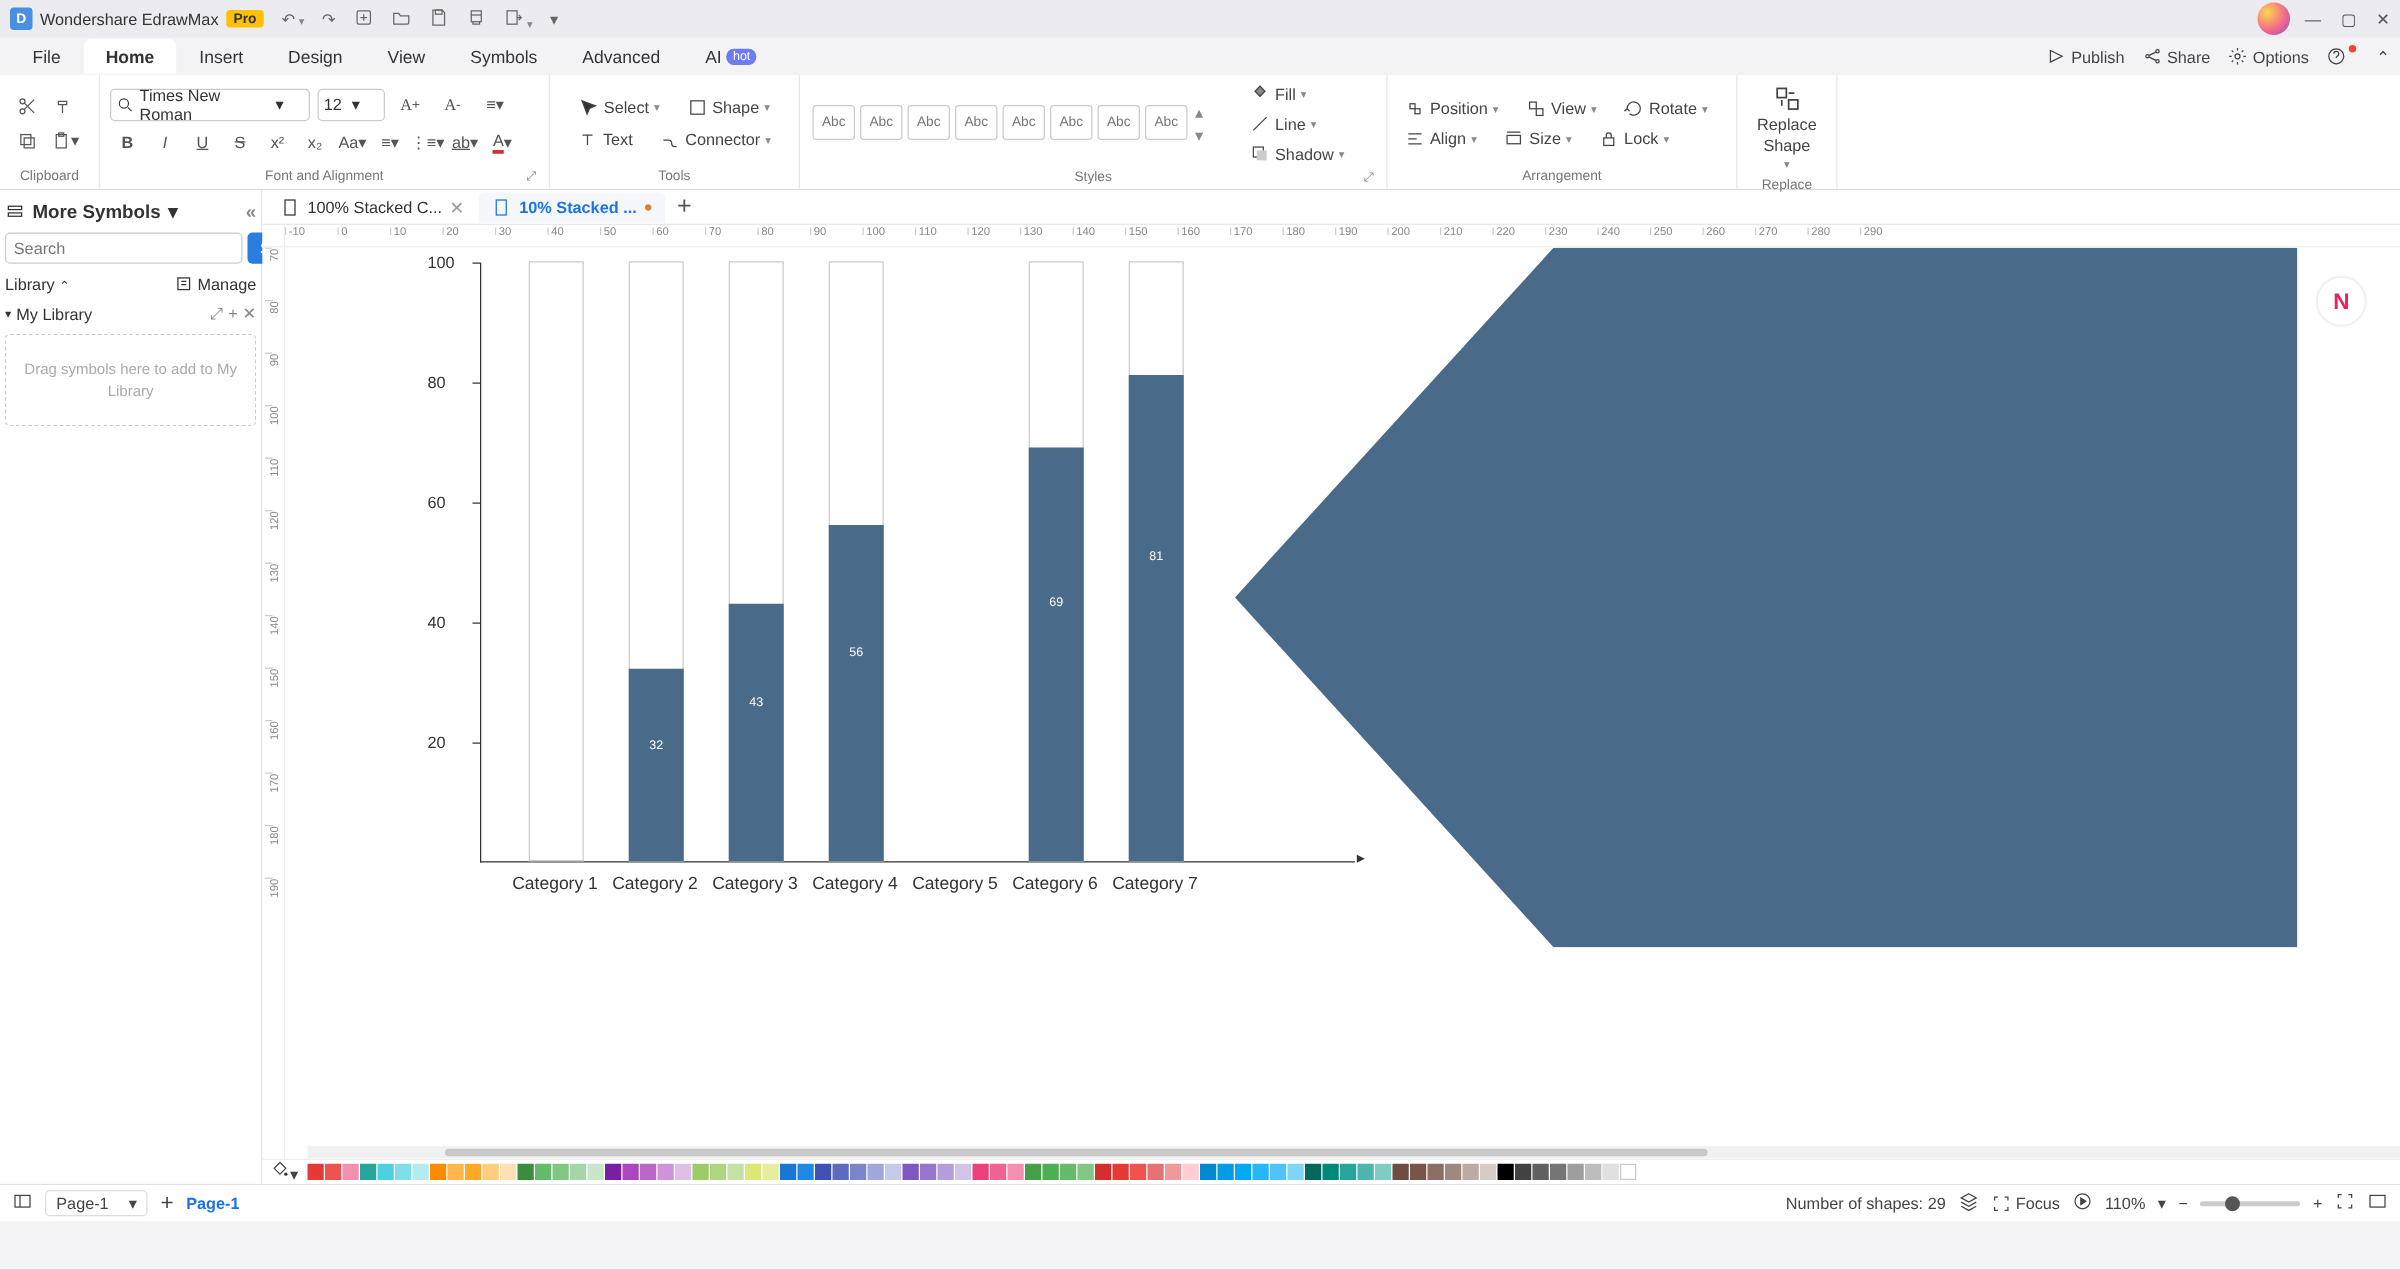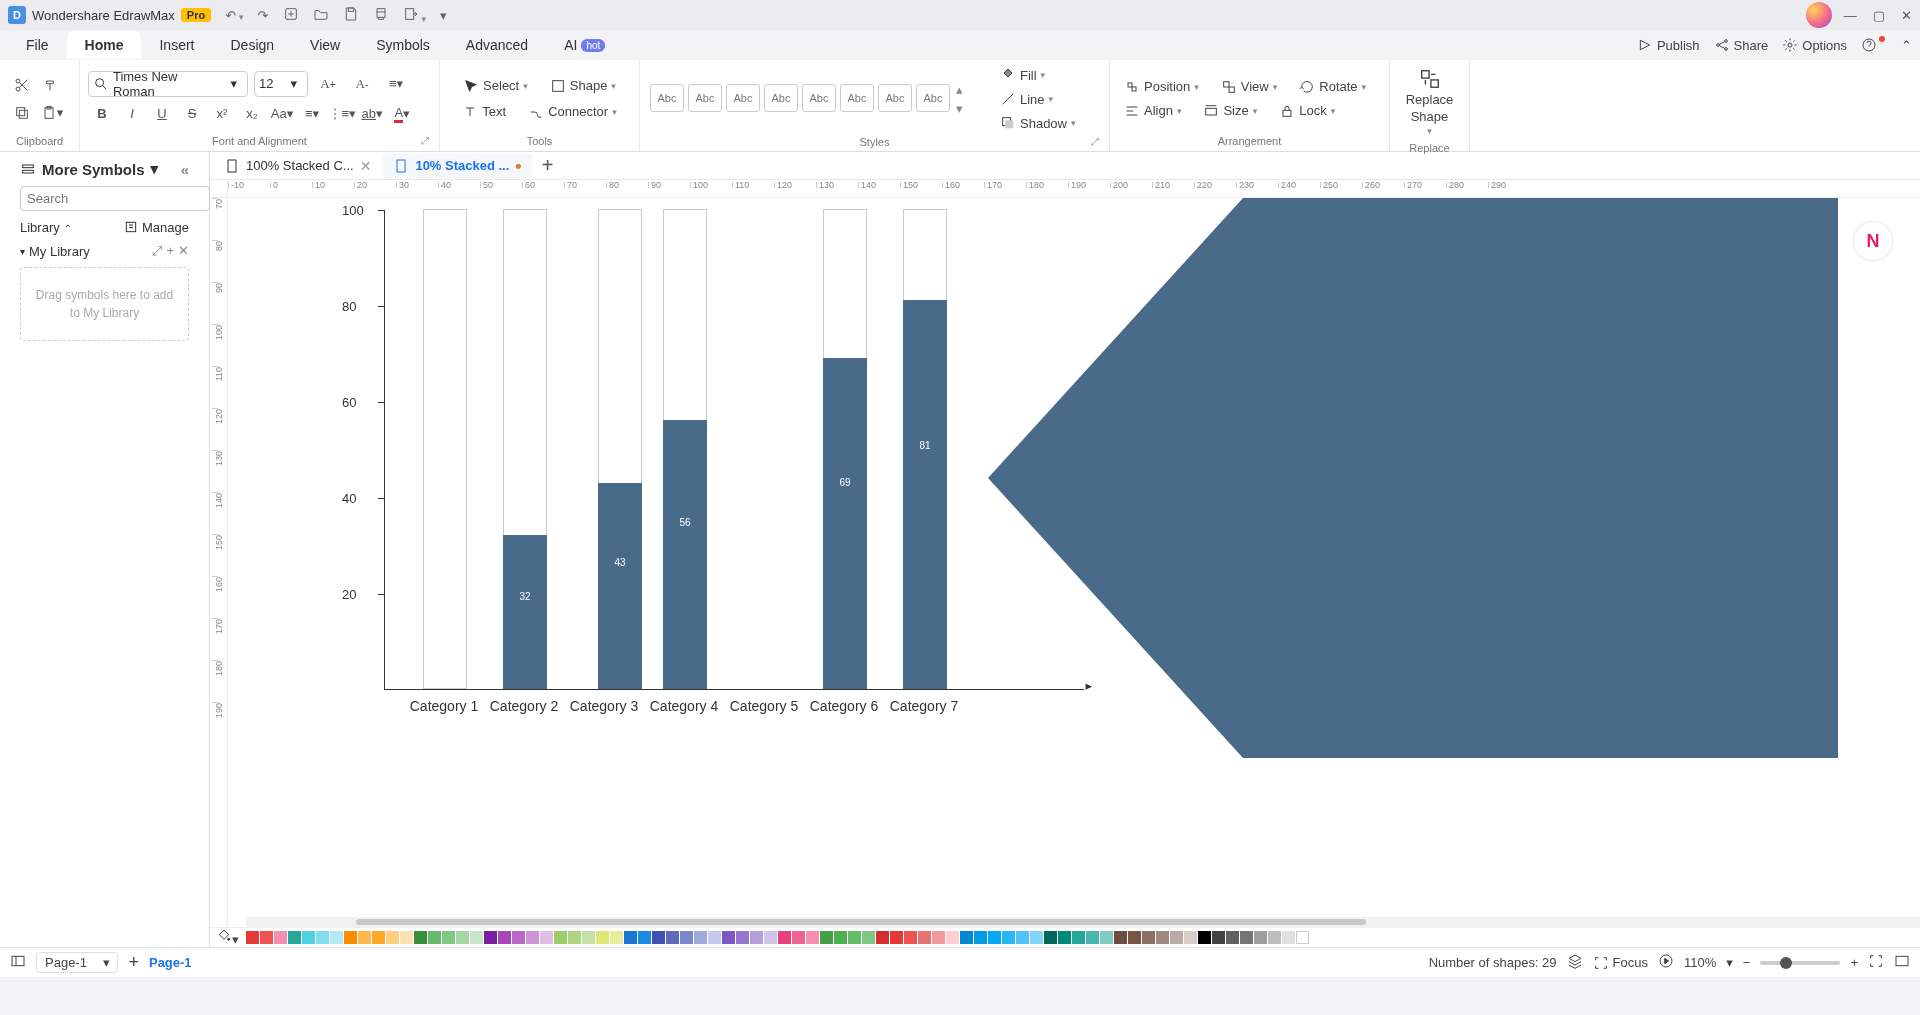--- a/index.html
+++ b/index.html
@@ -32,27 +32,27 @@
   .ribbon-group { border-right: 1px solid #e8e8e8; padding: 4px 8px 2px; display: flex; flex-direction: column; }
   .ribbon-group .body { flex: 1; display: flex; align-items: center; }
   .ribbon-group .label { text-align: center; font-size: 11px; color: #777; padding: 2px 0; position: relative; }
   .ribbon-group .expand { position: absolute; right: 2px; bottom: 2px; font-size: 10px; color: #888; }
   .iconbtn { display: inline-flex; align-items: center; justify-content: center; width: 28px; height: 26px; color: #555; cursor: pointer; border-radius: 3px; }
   .vbtn { display: flex; flex-direction: column; align-items: center; padding: 4px 8px; cursor: pointer; color: #444; gap: 2px; min-width: 54px; }
   .vbtn .caret { font-size: 9px; color: #888; }
   .stylebox { width: 34px; height: 28px; border: 1px solid #ccc; border-radius: 3px; display: inline-flex; align-items: center; justify-content: center; font-size: 11px; color: #777; margin: 2px; cursor: pointer; background: #fff; }
   .drop { display: inline-flex; align-items: center; gap: 4px; padding: 3px 6px; cursor: pointer; color: #444; }
   .drop .caret { font-size: 9px; color: #888; }
-  .font-combo { display: flex; align-items: center; border: 1px solid #ccc; border-radius: 4px; height: 26px; padding: 0 10px 0 4px; gap: 4px; }
+  .font-combo { display: flex; align-items: center; border: 1px solid #ccc; border-radius: 4px; height: 26px; padding: 0 20px 0 4px; gap: 4px; }
 
   
   .workspace { display: flex; height: 795px; }
 
   
-  .leftpanel { width: 210px; background: #fff; border-right: 1px solid #ddd; padding: 8px 20px; display: flex; flex-direction: column; gap: 8px; }
+  .leftpanel { width: 210px; background: #fff; border-right: 1px solid #ddd; padding: 8px 4px; display: flex; flex-direction: column; gap: 8px; }
   .leftpanel .hdr { display: flex; align-items: center; gap: 6px; font-weight: 600; font-size: 15px; }
   .leftpanel .collapse { margin-left: auto; color: #888; cursor: pointer; }
   .leftpanel .searchrow { display: flex; gap: 4px; }
   .leftpanel .searchrow input { flex: 1; border: 1px solid #ccc; border-radius: 4px; padding: 4px 6px; font-size: 13px; }
   .leftpanel .searchrow button { background: #2b7de0; color: #fff; border: none; border-radius: 4px; padding: 4px 10px; cursor: pointer; font-size: 13px; }
   .leftpanel .librow { display: flex; align-items: center; font-size: 13px; color: #333; gap: 4px; }
   .leftpanel .librow .manage { margin-left: auto; display: flex; align-items: center; gap: 3px; cursor: pointer; }
   .leftpanel .mylib { display: flex; align-items: center; gap: 4px; font-size: 13px; }
   .leftpanel .mylib .ctrls { margin-left: auto; display: flex; gap: 4px; color: #888; }
   .leftpanel .dropzone { border: 1px dashed #ccc; border-radius: 4px; padding: 18px 10px; text-align: center; color: #aaa; font-size: 12px; line-height: 1.5; }
@@ -618,21 +618,21 @@
             <span class="axis-arrow-x">▸</span>
           <div class="bar-wrap" style="left: 38px; height: 480px;">
                 <div class="bar-bg" style="height: 480px;"></div>
               </div>
               <div class="bar-wrap" style="left: 118px; height: 480px;">
                 <div class="bar-bg" style="height: 480px;"></div>
                 <div class="bar-fg" style="height: 153.6px;">
                   <span style="position: absolute; top: 55.296px; width: 100%; text-align: center; color: rgb(255, 255, 255);">32</span>
                 </div>
               </div>
-              <div class="bar-wrap" style="left: 198px; height: 480px; margin-left: 15px;">
+              <div class="bar-wrap" style="left: 198px; height: 480px;">
                 <div class="bar-bg" style="height: 480px;"></div>
                 <div class="bar-fg" style="height: 206.4px;">
                   <span style="position: absolute; top: 74.304px; width: 100%; text-align: center; color: rgb(255, 255, 255);">43</span>
                 </div>
               </div>
               <div class="bar-wrap" style="left: 278px; height: 480px;">
                 <div class="bar-bg" style="height: 480px;"></div>
                 <div class="bar-fg" style="height: 268.8px;">
                   <span style="position: absolute; top: 96.768px; width: 100%; text-align: center; color: rgb(255, 255, 255);">56</span>
                 </div>

